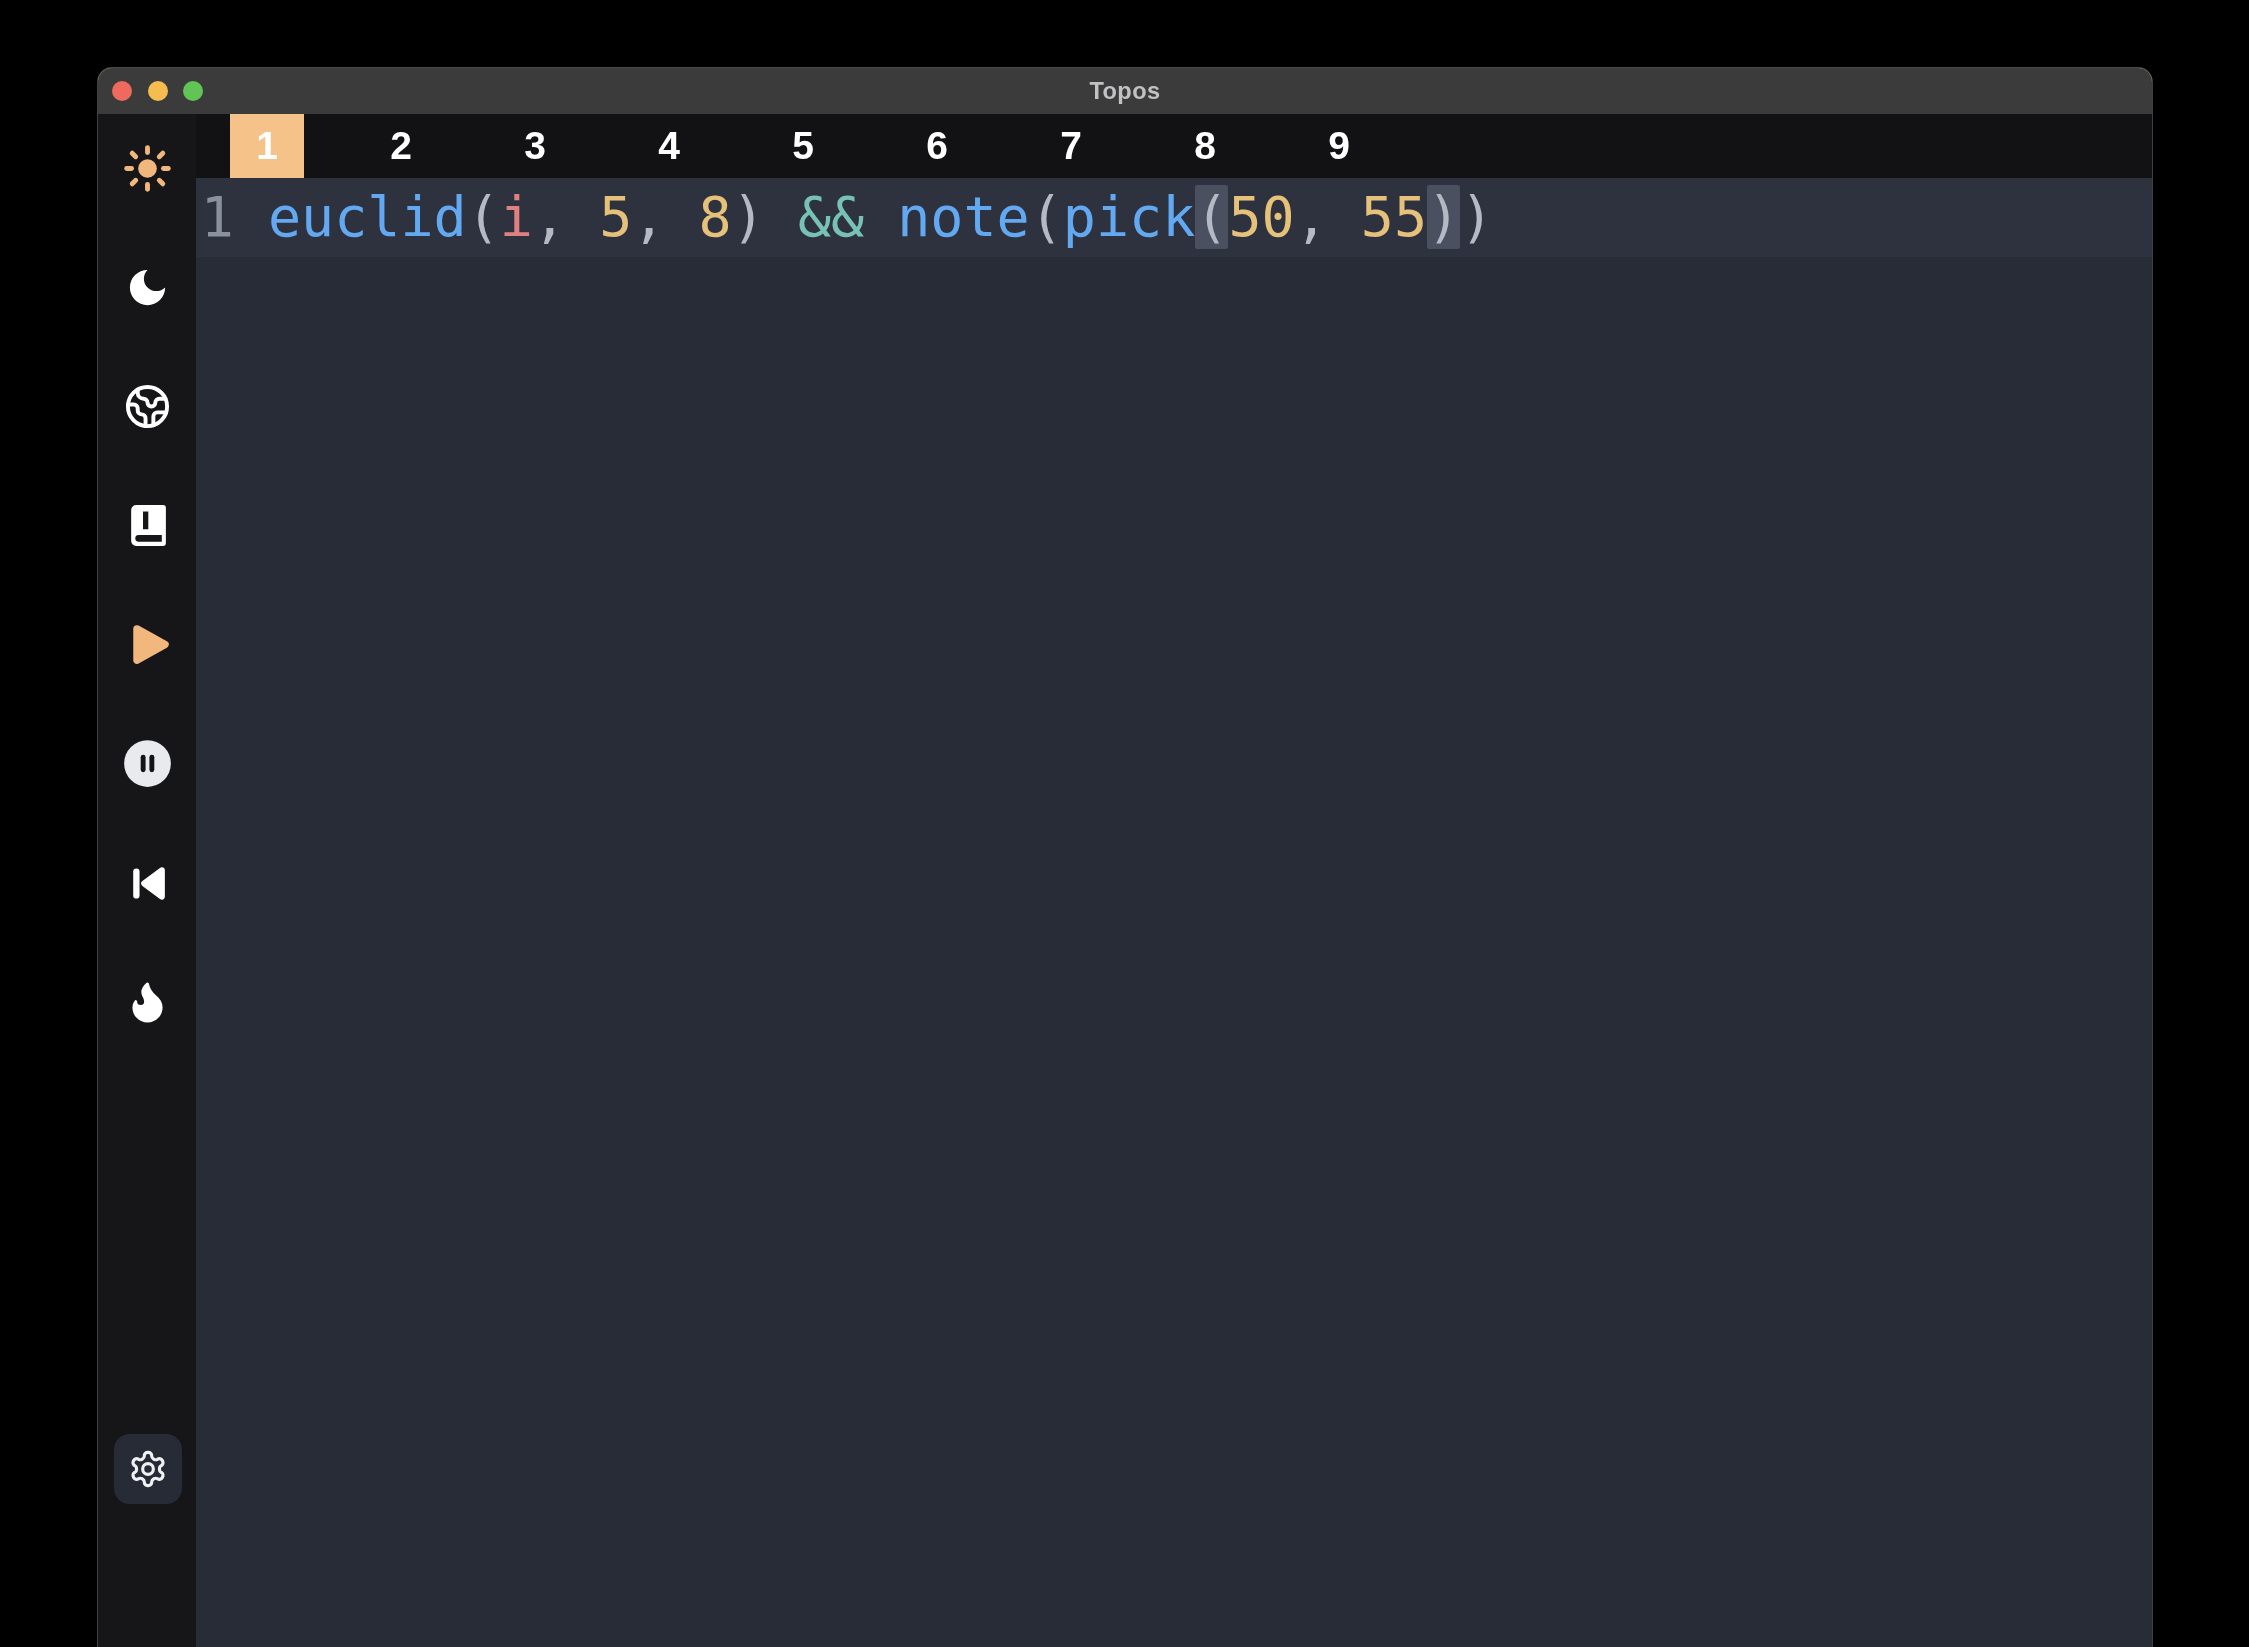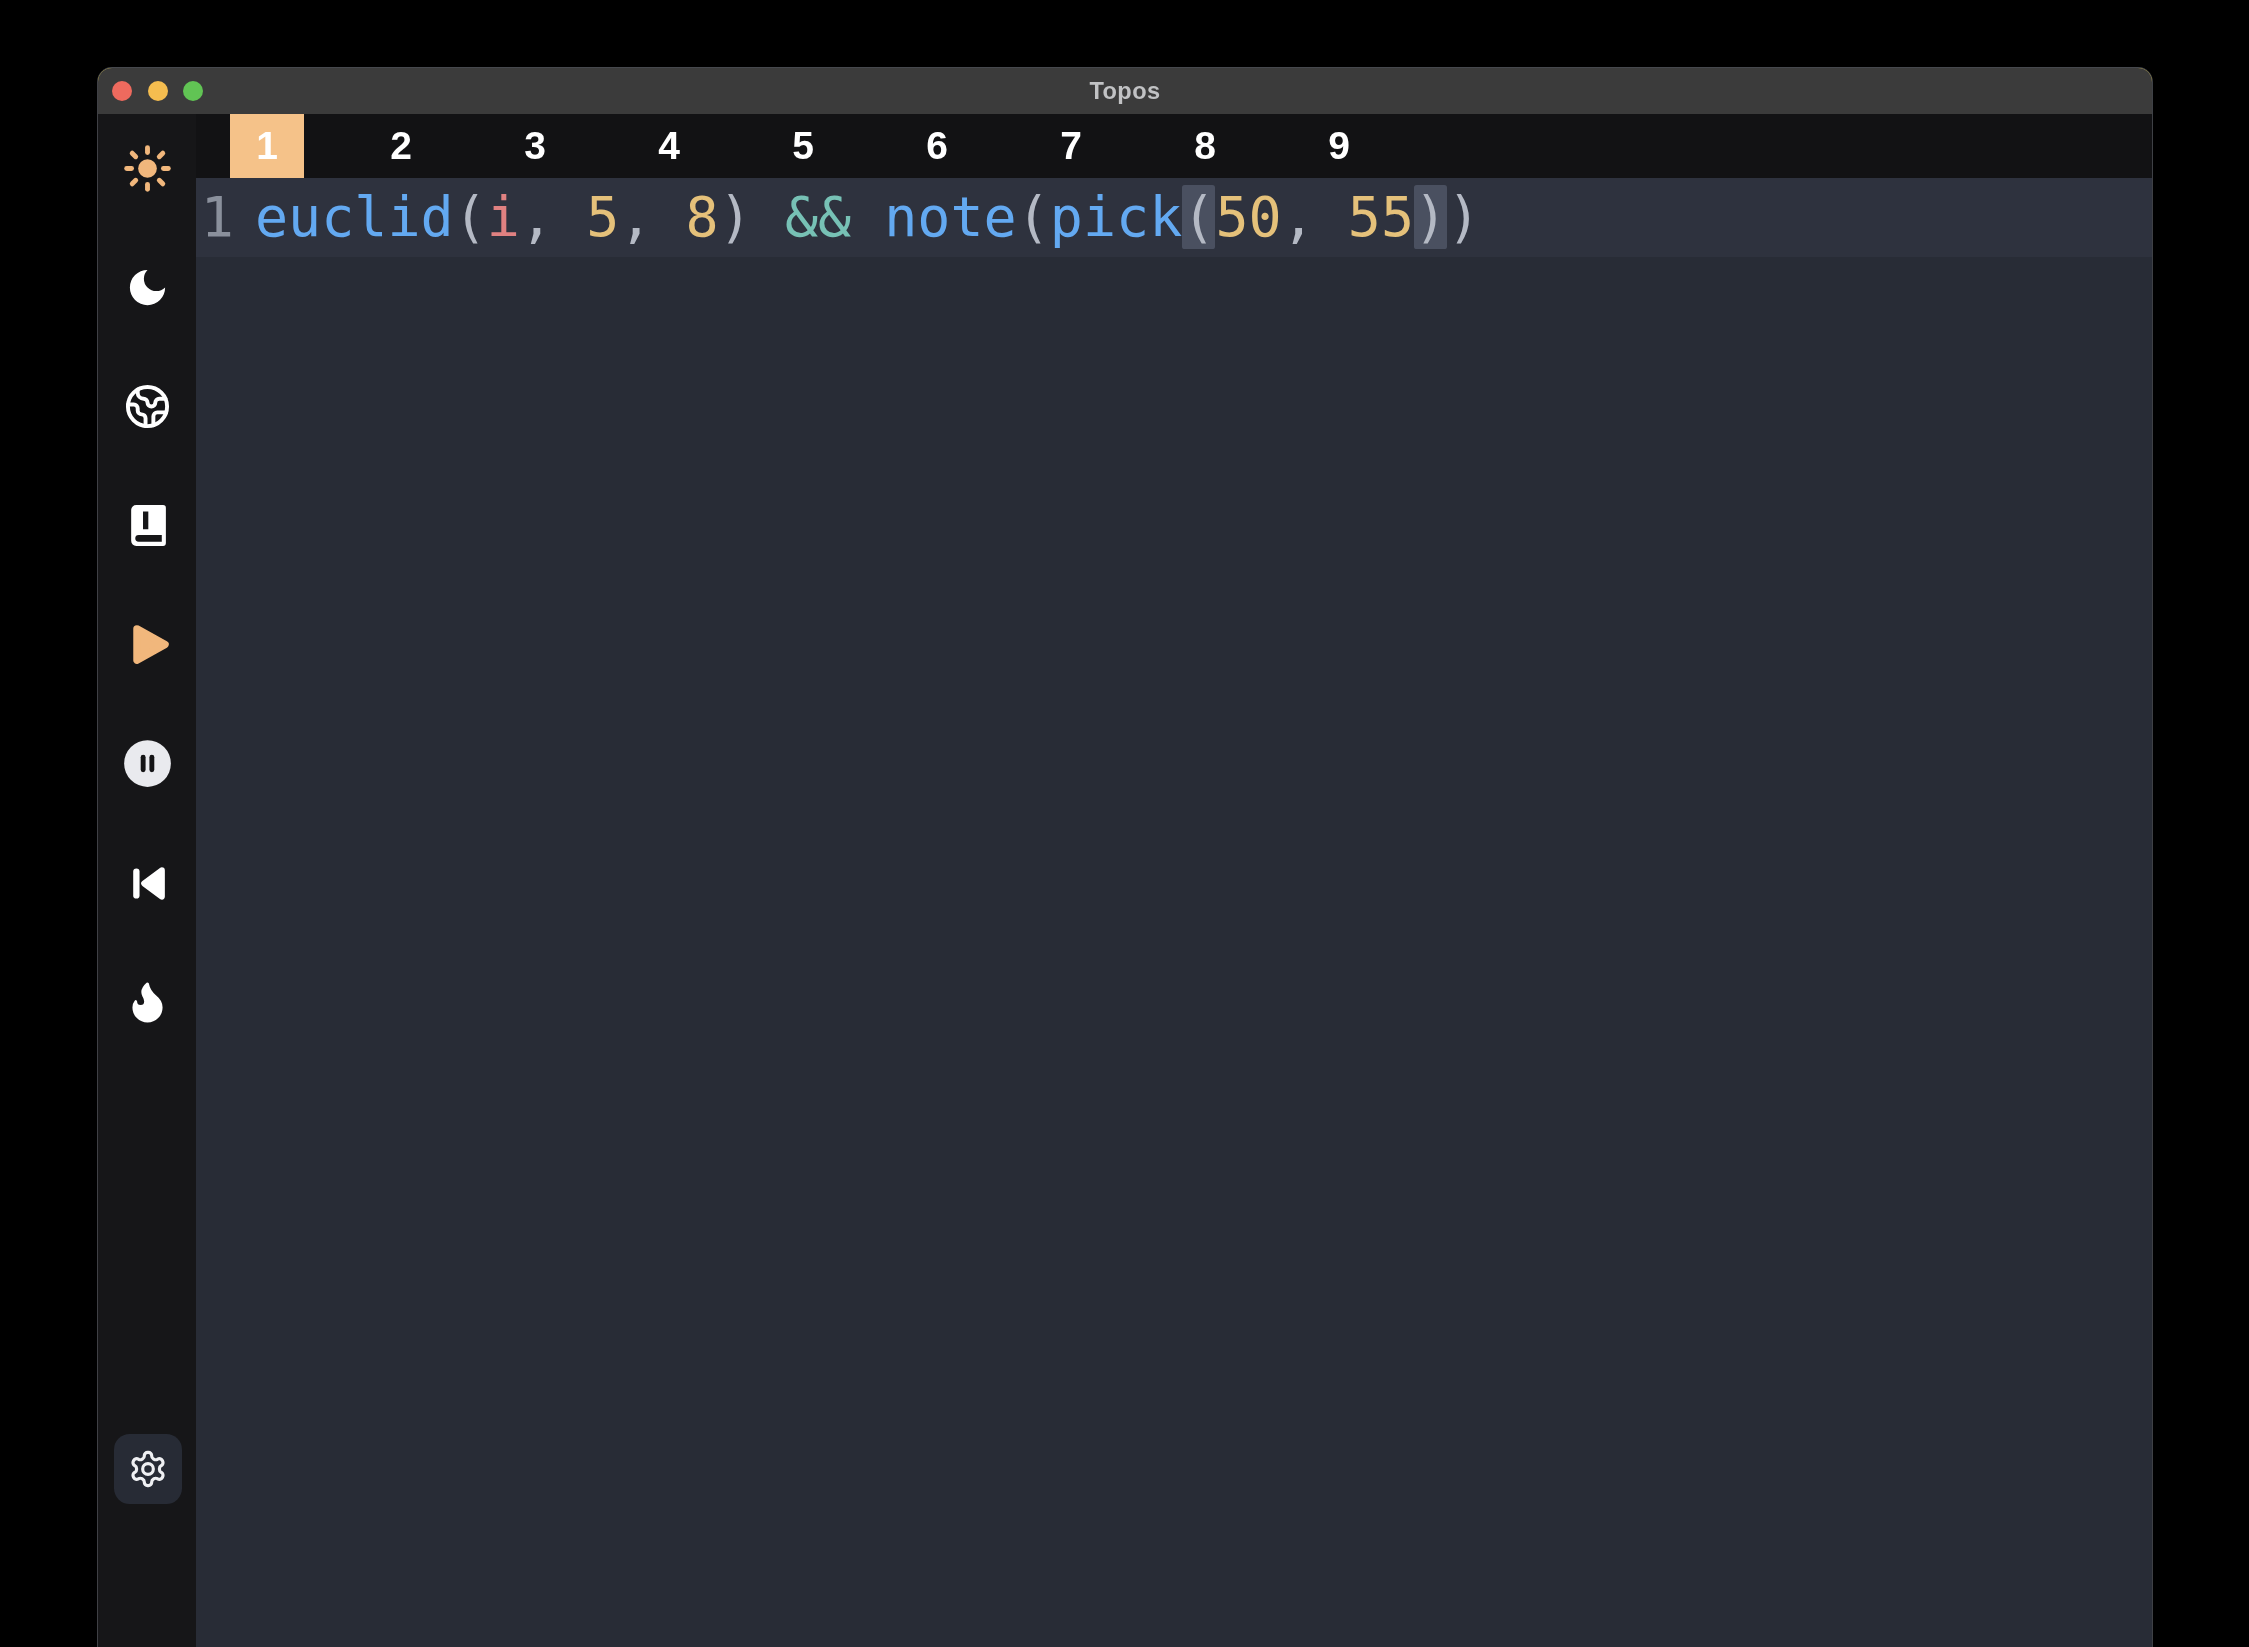--- a/index.html
+++ b/index.html
@@ -60,21 +60,21 @@
   
   .editor { flex: 1; background: #282c36; min-height: 0; }
   .code-line {
     height: 79px; background: #2e323e; display: flex; align-items: stretch;
     font-family: "DejaVu Sans Mono", monospace; font-size: 55px; line-height: 79px;
   }
   .gutter {
     width: 44px; flex: 0 0 auto; text-align: right; padding-right: 6.1px;
     color: #8a909c;
   }
-  .code { white-space: pre; margin-left: 15px; }
+  .code { white-space: pre; margin-left: 28px; }
   .t.fn   { color: #63a9f1; }
   .t.punc { color: #b4b9c4; }
   .t.var  { color: #e08181; }
   .t.num  { color: #e5c17a; }
   .t.op   { color: #77c1b5; }
   .t.hl   { color: #b4b9c4; background: #4a5060; border-radius: 2.6px; }
 </style>
 </head>
 <body>
 

